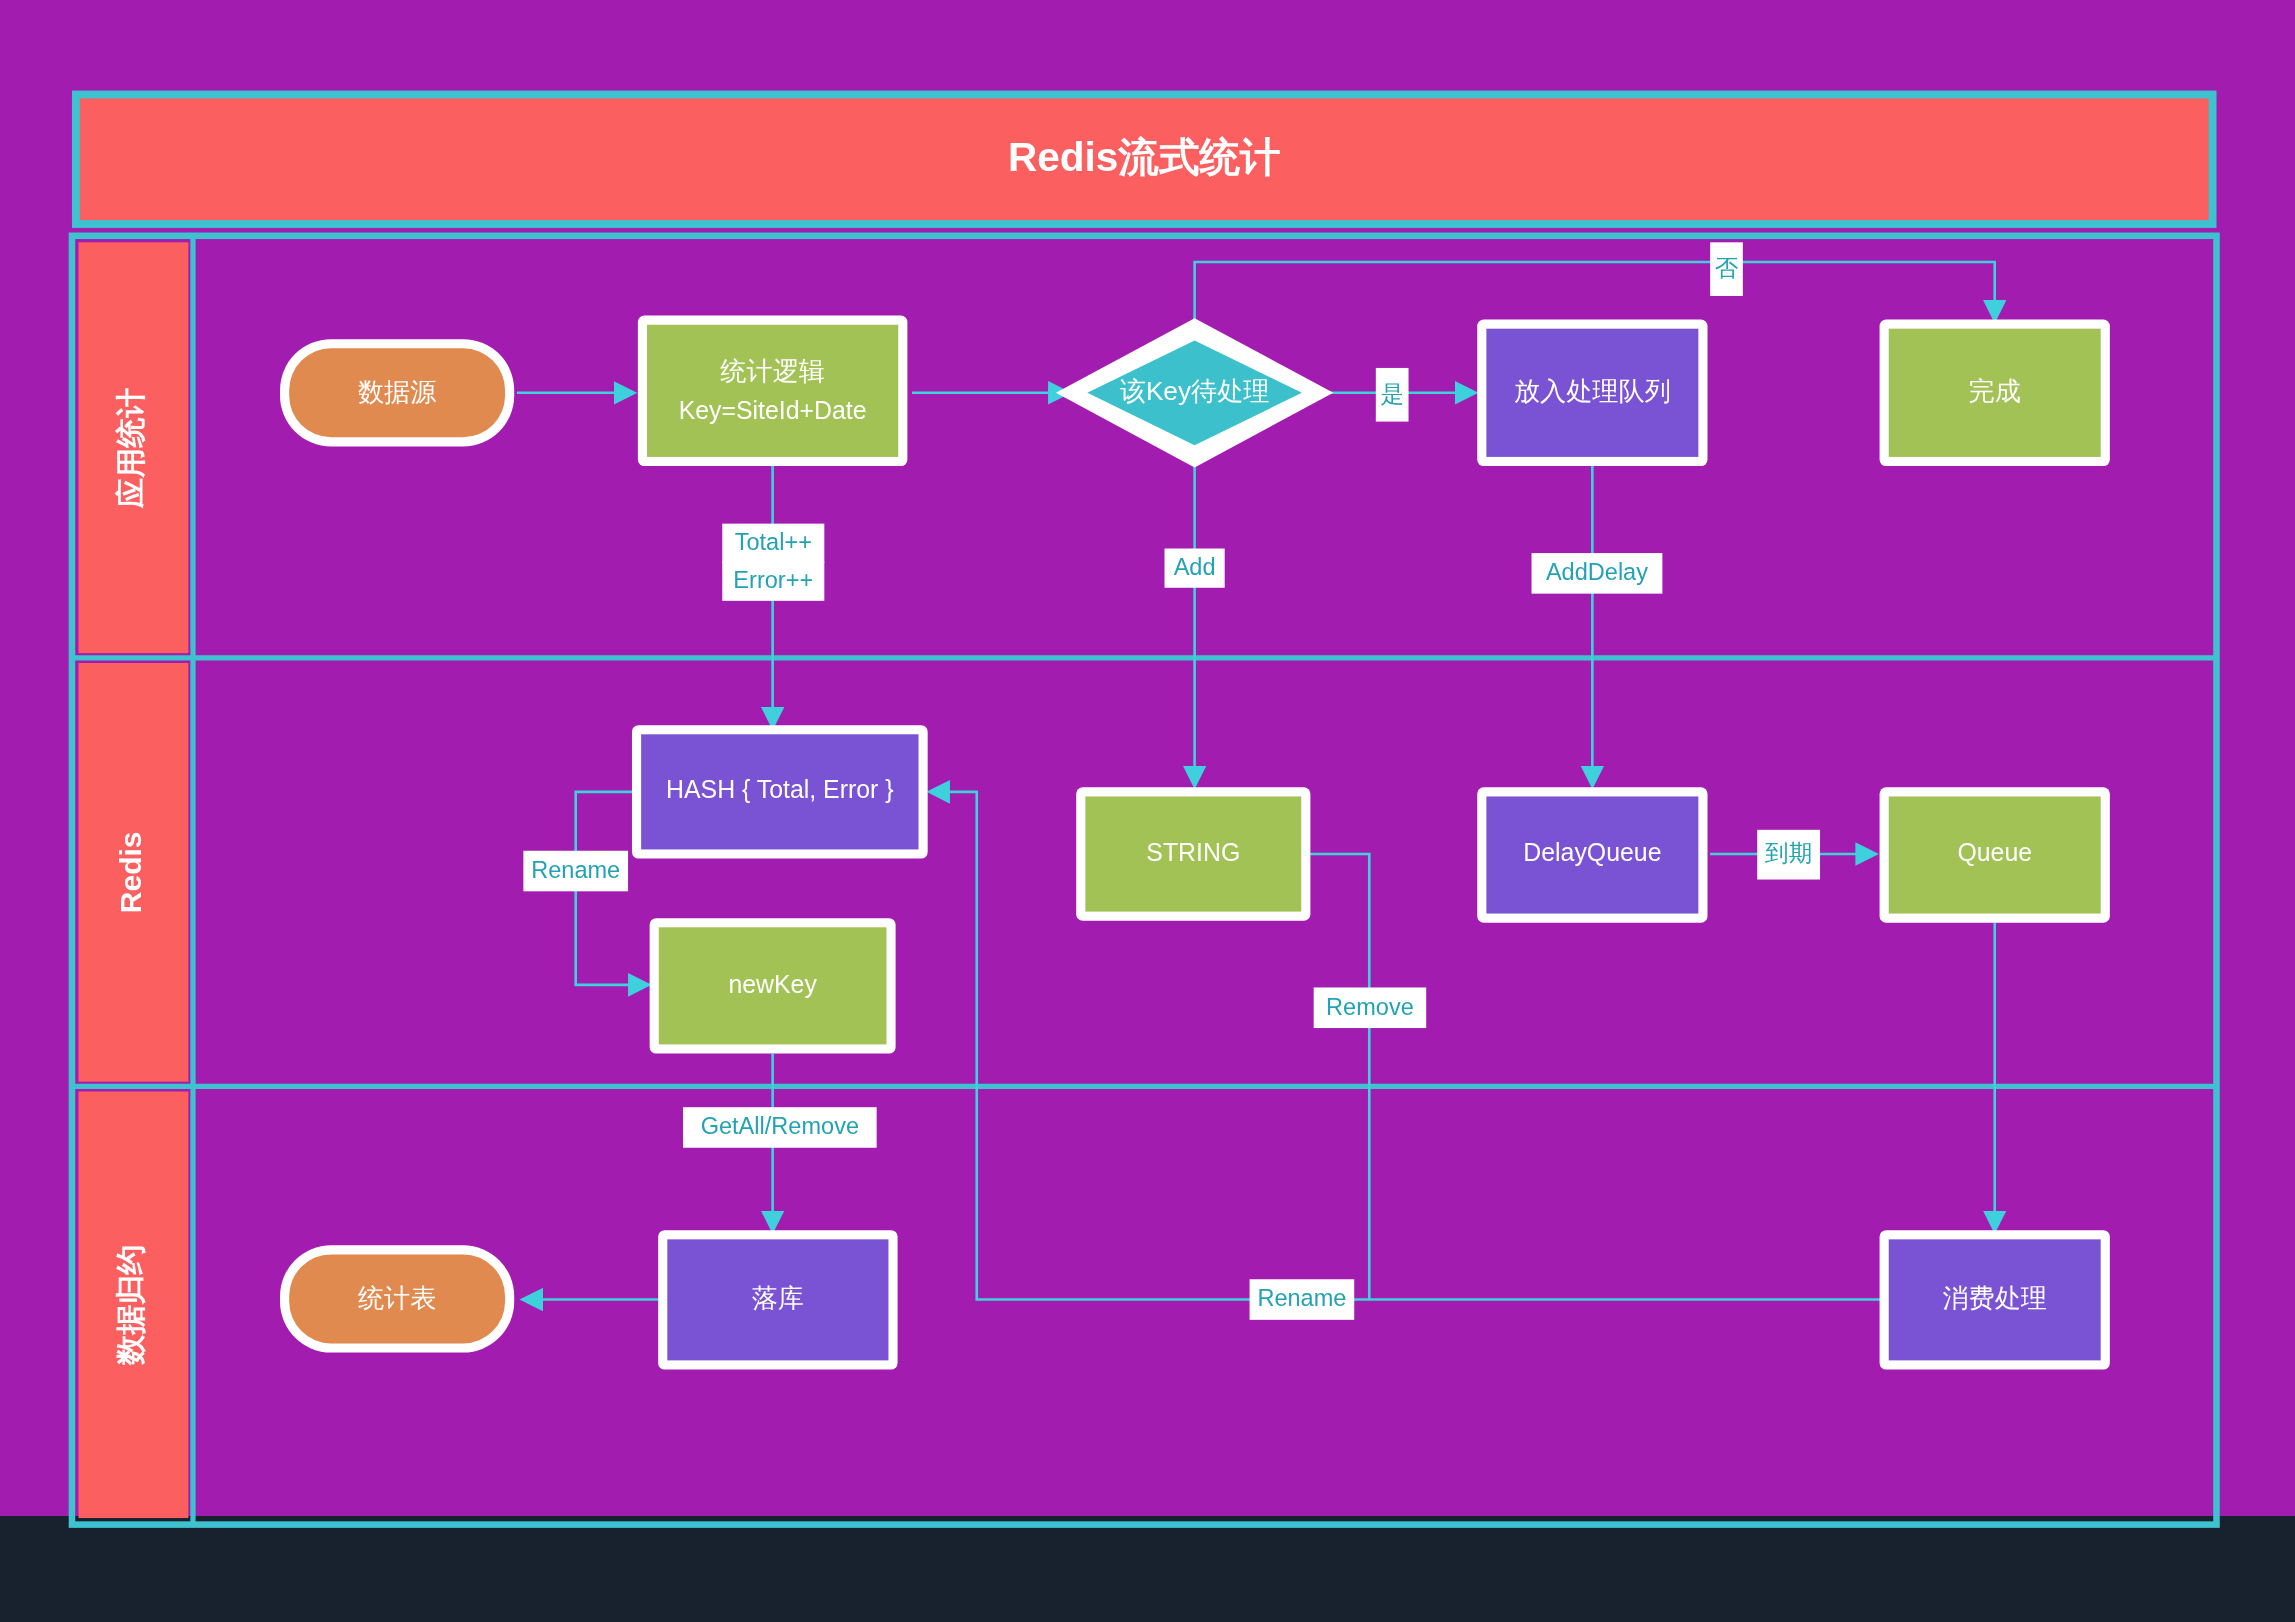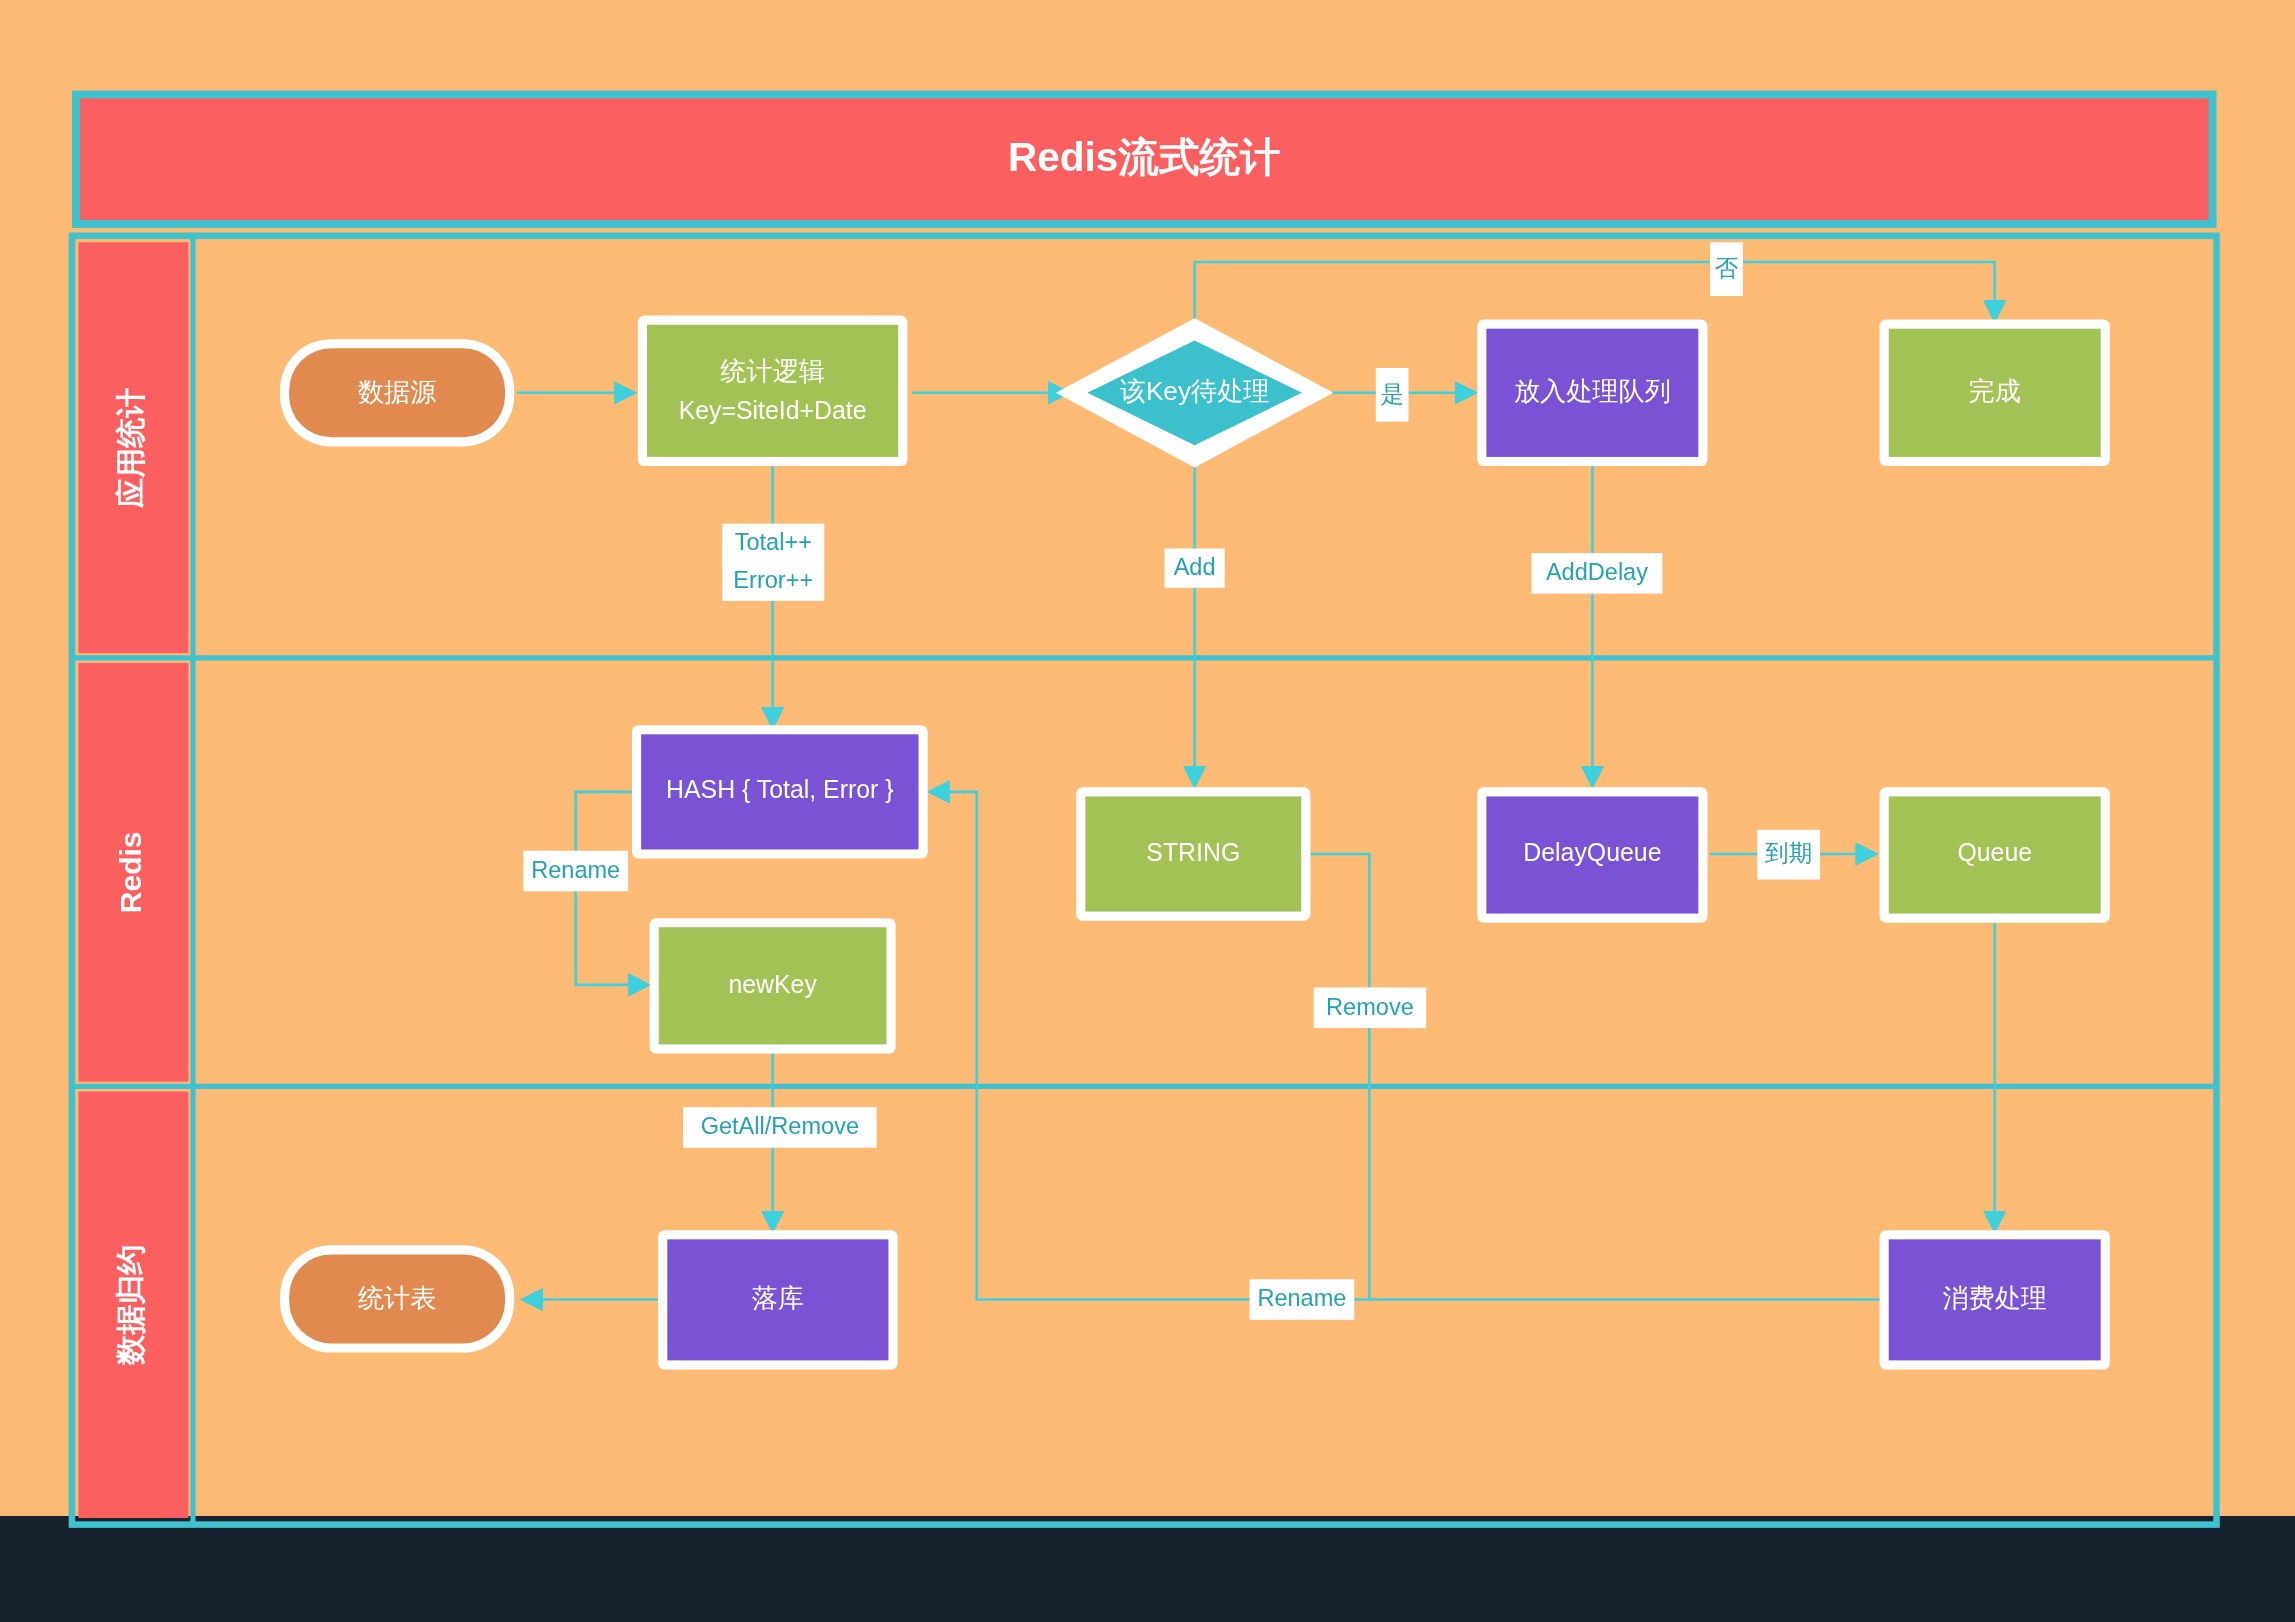--- a/index.html
+++ b/index.html
@@ -10,21 +10,21 @@
   body {
     width: 2295px;
     height: 1623px;
     font-family: "Liberation Sans", sans-serif;
     overflow: hidden;
   }
   #root {
     position: relative;
     width: 2295px;
     height: 1516px;
-    background: #fdba74;
+    background: #a21caf;
   }
   svg.board {
     position: absolute;
     left: 0; top: 0;
     width: 2295px;
     height: 1623px;
     display: block;
   }
   .node-text {
     fill: #ffffff;

